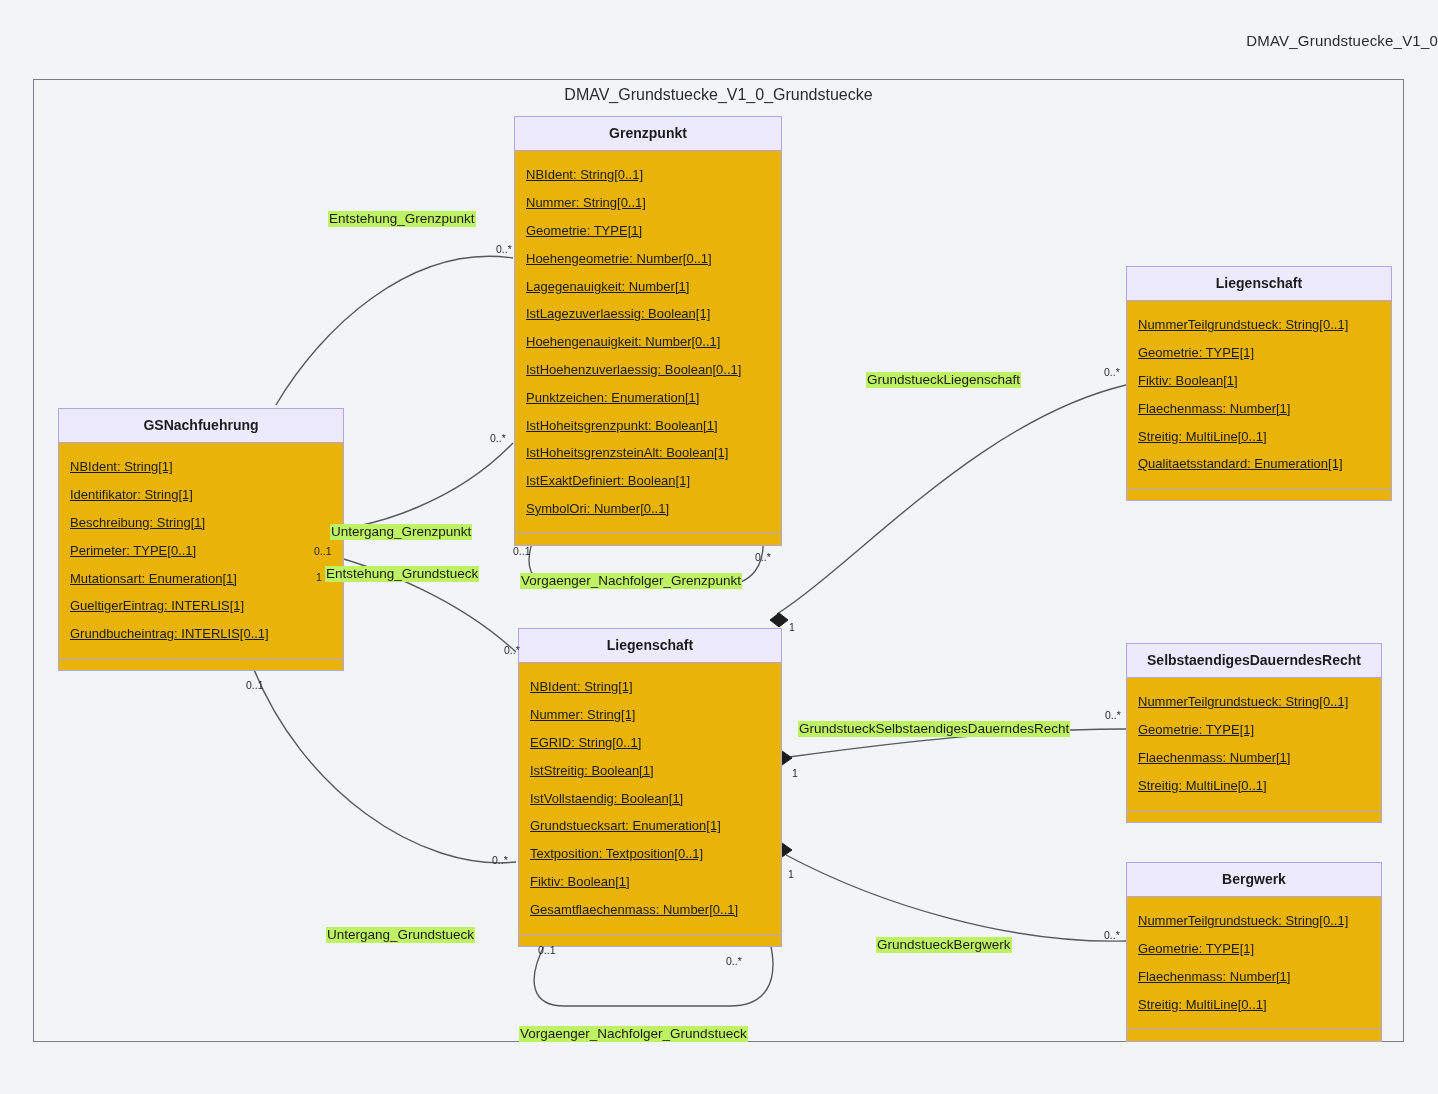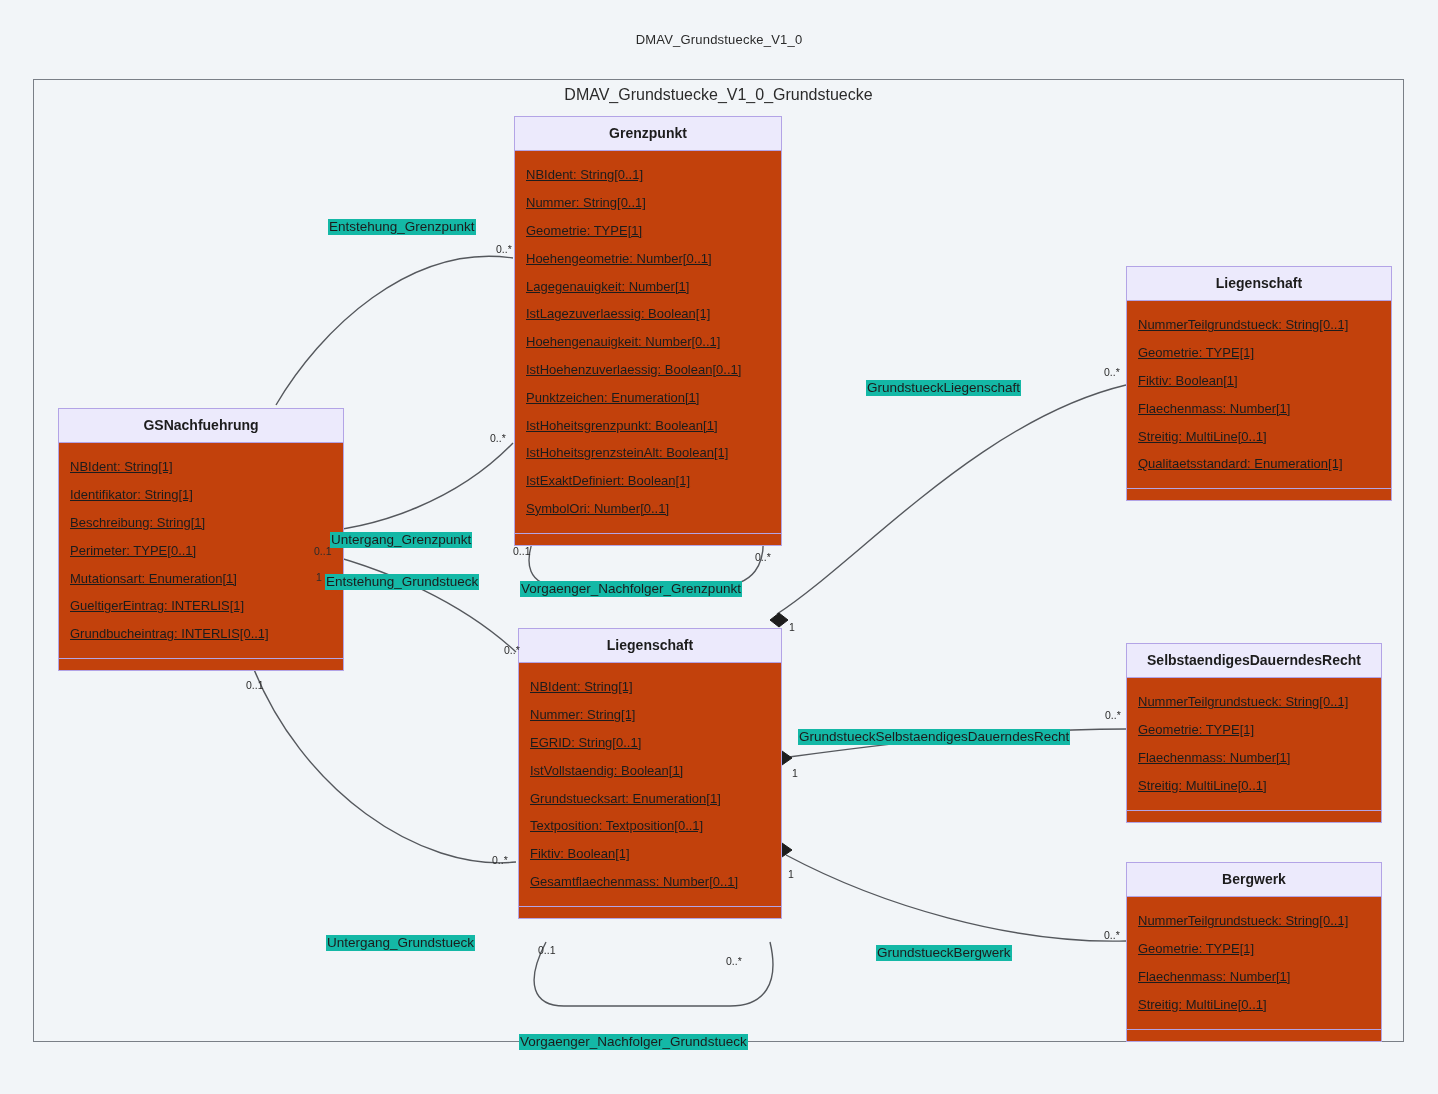--- a/index.html
+++ b/index.html
@@ -9,22 +9,22 @@
     background:#f2f5f8;
     font-family:"Liberation Sans", sans-serif;
     overflow:hidden;
     position:relative;
   }
   #stage{position:absolute;left:0;top:0;width:1438px;height:1094px;}
 
   
   .model-title{
     position:absolute;left:0;top:32px;width:1438px;
-    text-align:center;
-    font-size:13px;color:#2b2b2b;
+    text-align:right;
+    font-size:15px;color:#2b2b2b;
     letter-spacing:.2px;
   }
 
   
   .package-frame{
     position:absolute;left:33px;top:79px;
     width:1371px;height:963px;
     border:1.5px solid #7a7f87;
     background:#f2f5f8;
     box-sizing:border-box;
@@ -40,21 +40,21 @@
     overflow:visible;
   }
   svg.edges path{fill:none;stroke:#55585d;stroke-width:1.4;}
   svg.edges polygon.diamond{fill:#1d1d1d;stroke:#1d1d1d;stroke-width:1;}
 
   
   .uml-class{
     position:absolute;
     box-sizing:border-box;
     border:1.2px solid #b3a4e6;
-    background:#c2410c;
+    background:#eab308;
     font-size:13.5px;
     color:#1c1c1c;
   }
   .uml-class .cls-name{
     text-align:center;
     font-weight:bold;
     font-size:14px;
     padding:9px 6px 9px 6px;
     border-bottom:1.2px solid #b3a4e6;
     background:#eceafc;
@@ -73,24 +73,23 @@
   .uml-class .cls-ops{
     height:11px;
   }
 
   
   .edge-label{
     position:absolute;
     font-size:13.5px;
     color:#1c1c1c;
     white-space:nowrap;
-    background:#14b8a6;
+    background:#bef264;
     padding:0 1px;
     line-height:16px;
-    margin-top:8px;
   }
   .mult{
     position:absolute;
     font-size:10.5px;
     color:#2b2b2b;
     white-space:nowrap;
     line-height:11px;
   }
 </style>
 </head>
@@ -160,20 +159,21 @@
     </div>
     <div class="cls-ops"></div>
   </div>
 
   <div class="uml-class" style="left:518px;top:628px;width:264px;">
     <div class="cls-name">Liegenschaft</div>
     <div class="cls-attrs">
       <div class="attr">NBIdent: String[1]</div>
       <div class="attr">Nummer: String[1]</div>
       <div class="attr">EGRID: String[0..1]</div>
+      <div class="attr">IstStreitig: Boolean[1]</div>
       <div class="attr">IstVollstaendig: Boolean[1]</div>
       <div class="attr">Grundstuecksart: Enumeration[1]</div>
       <div class="attr">Textposition: Textposition[0..1]</div>
       <div class="attr">Fiktiv: Boolean[1]</div>
       <div class="attr">Gesamtflaechenmass: Number[0..1]</div>
     </div>
     <div class="cls-ops"></div>
   </div>
 
   <div class="uml-class" style="left:1126px;top:266px;width:266px;">

